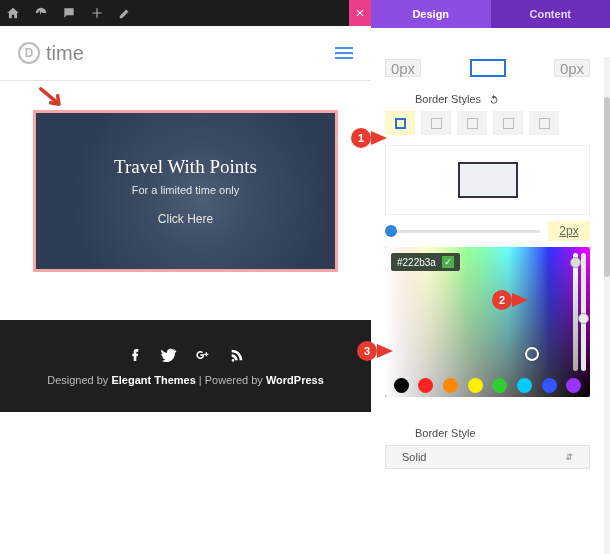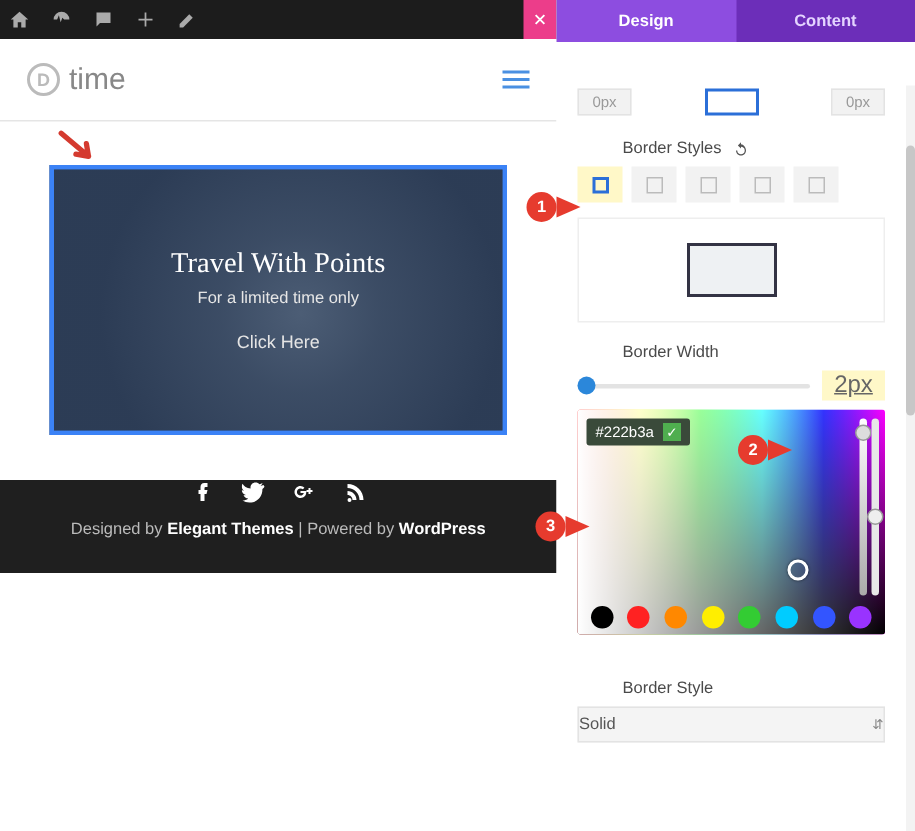--- a/index.html
+++ b/index.html
@@ -15,75 +15,75 @@
   .pink-btn svg { fill:#fff; width:10px; height:10px;}
   
   .siteheader { position:absolute; top:26px; left:0; width:371px; height:55px; border-bottom:1px solid #e5e5e5; display:flex; align-items:center; justify-content:space-between; padding:0 18px;}
   .logo { display:flex; align-items:center; gap:6px; color:#888; font-size:20px; font-weight:300;}
   .logo-circle { width:22px; height:22px; border:2px solid #bbb; border-radius:50%; display:flex; align-items:center; justify-content:center; font-size:12px; color:#bbb; font-weight:600;}
   .hamburger { display:flex; flex-direction:column; gap:3px;}
   .hamburger span { width:18px; height:2px; background:#4a90e2;}
   
   .arrow-red { position:absolute; left:38px; top:86px; width:28px; height:28px; pointer-events:none;}
   
-  .cta-wrap { position:absolute; left:33px; top:110px; width:305px; height:180px; border:3px solid #3b82f6; background:#2a3a52; overflow:hidden;}
+  .cta-wrap { position:absolute; left:33px; top:110px; width:305px; height:162px; border:3px solid #fca5a5; background:#2a3a52; overflow:hidden;}
   .cta-bg { position:absolute; inset:0; background:radial-gradient(circle at 55% 55%, #687a92 0%, #4a5b74 28%, #2e3e58 70%); opacity:0.55;}
   .cta-content { position:relative; z-index:2; height:100%; display:flex; flex-direction:column; align-items:center; justify-content:center; gap:6px; color:#fff;}
   .cta-title { font-family: Georgia, 'Times New Roman', serif; font-size:19px; }
   .cta-sub { font-size:11px; color:#e6e6e6;}
   .cta-link { font-size:12px; color:#e5e5e5; margin-top:10px;}
   
-  .sitefooter { position:absolute; left:0; top:320px; width:371px; height:62px; background:#1f1f1f; color:#ddd; display:flex; flex-direction:column; align-items:center; gap:8px;}
+  .sitefooter { position:absolute; left:0; top:320px; width:371px; height:92px; background:#1f1f1f; color:#ddd; display:flex; flex-direction:column; align-items:center; justify-content:center; gap:8px;}
   .social { display:flex; gap:18px;}
   .social svg { fill:#fff; width:16px; height:16px;}
   .footline { font-size:11px; color:#bbb;}
   .footline b { color:#fff; font-weight:600;}
   
   .panel-head { height:29px; background:#6c2eb9; display:flex; align-items:center; padding:0 10px; color:#fff; font-weight:600; font-size:12px;}
   .panel-head .sp { flex:1;}
   .panel-head svg { fill:#fff; width:11px; height:11px; margin-left:10px;}
   .tabs { height:28px; background:#6c2eb9; display:flex;}
   .tab { flex:1; display:flex; align-items:center; justify-content:center; color:#e4d4ff; font-size:11px; font-weight:600; cursor:pointer;}
   .tab.active { background:#8d4de0; color:#fff;}
   .scroll { position:absolute; top:57px; bottom:0; left:0; right:6px; overflow:hidden; padding:0 14px 10px 14px;}
   .scrollbar { position:absolute; right:0; top:57px; bottom:0; width:6px; background:#f3f3f3;}
   .scrollbar .thumb { position:absolute; left:0; width:6px; background:#c7c7c7; border-radius:3px;}
   
   .padrow { display:flex; justify-content:space-between; margin-top:2px; height:20px;}
-  .padbox { width:36px; height:18px; background:#f2f2f2; border:1px solid #e3e3e3; font-size:10px; color:#999; display:flex;align-items:center;justify-content:center;}
+  .padbox { width:36px; height:18px; background:#f2f2f2; border:1px solid #e3e3e3; font-size:15px; color:#999; display:flex;align-items:center;justify-content:center;}
   .padbox.sel { border:2px solid #2b6fd8; background:#fff; color:#666;}
   .sect-label { font-size:11px; color:#4a4a4a; margin-top:14px; display:flex; align-items:center; gap:8px;padding-left:30px;}
   .sect-label svg { width:10px; height:10px; fill:#555;}
   
   .bstyles { display:flex; gap:6px; margin-top:6px;}
   .bstyle { width:30px; height:24px; background:#f2f2f2; display:flex; align-items:center; justify-content:center; cursor:pointer;}
   .bstyle.sel { background:#fff8c8;}
   .bstyle .sq { width:11px; height:11px; border:1px solid #bbb;}
   .bstyle.sel .sq { border:2px solid #2b6fd8;}
   .preview { margin-top:10px; height:70px; border:1px solid #eee; display:flex; align-items:center; justify-content:center;}
   .preview .rect { width:60px; height:36px; border:2px solid #334; background:#eef1f3;}
   
   .slider-row { margin-top:6px; display:flex; align-items:center; gap:8px;}
   .slider-track { flex:1; height:3px; background:#e3e3e3; position:relative; border-radius:2px;}
   .slider-thumb { position:absolute; left:0; top:-5px; width:12px; height:12px; border-radius:50%; background:#2b87da; cursor:grab;}
-  .slider-val { width:42px; height:20px; background:#fff8c8; font-size:16px; color:#666; display:flex; align-items:center; justify-content:center;text-decoration:underline;}
+  .slider-val { width:42px; height:20px; background:#fff8c8; font-size:12px; color:#666; display:flex; align-items:center; justify-content:center;text-decoration:underline;}
   
   .picker { position:relative; margin-top:6px; height:150px; border-radius:2px; overflow:hidden;}
   .picker-sat { position:absolute; inset:0; background:linear-gradient(to right,#fff,rgba(255,255,255,0)),linear-gradient(to top,#000,rgba(0,0,0,0)),linear-gradient(to right,#ff0000,#ffff00,#00ff00,#00ffff,#0000ff,#ff00ff);}
   .picker-ring { position:absolute; width:14px; height:14px; border:2px solid #fff; border-radius:50%; box-shadow:0 0 2px rgba(0,0,0,.6);}
   .hex-pill { position:absolute; left:6px; top:6px; background:#3a4a3a; color:#fff; font-size:10px; padding:3px 6px; display:flex; align-items:center; gap:6px; border-radius:2px;}
   .hex-pill .chk { width:12px;height:12px;background:#4fae4f;display:flex;align-items:center;justify-content:center;font-size:9px;}
   .alpha-bar { position:absolute; right:12px; top:6px; bottom:26px; width:5px; background:linear-gradient(to bottom,#fff,#aaa); border-radius:3px;}
   .alpha-bar .h1 { position:absolute; left:-3px; width:11px; height:11px; border-radius:50%; background:#ddd; border:1px solid #999;}
   .hue-bar { position:absolute; right:4px; top:6px; bottom:26px; width:5px; background:#e8e8e8; border-radius:3px;}
   .hue-bar .h2 { position:absolute; left:-3px; width:11px; height:11px; border-radius:50%; background:#eee; border:1px solid #999;}
   .swatches { position:absolute; left:0; right:0; bottom:4px; display:flex; justify-content:space-around; padding:0 4px;}
   .swatch { width:15px; height:15px; border-radius:50%;}
   
-  .select { margin-top:6px; height:24px; background:#f4f4f4; border:1px solid #e3e3e3; display:flex; align-items:center; justify-content:space-between; padding:0 0; font-size:11px; color:#555; cursor:pointer;}
+  .select { margin-top:6px; height:24px; background:#f4f4f4; border:1px solid #e3e3e3; display:flex; align-items:center; justify-content:space-between; padding:0 16px; font-size:11px; color:#555; cursor:pointer;}
   .select .chev { font-size:9px; color:#888;}
   
   .callout { position:absolute; width:20px; height:20px; border-radius:50%; background:#e63b2e; color:#fff; font-size:11px; font-weight:600; display:flex; align-items:center; justify-content:center; z-index:50; pointer-events:none;}
   .callout-arrow { position:absolute; width:0;height:0; border-top:7px solid transparent;border-bottom:7px solid transparent;border-left:16px solid #e63b2e; z-index:49; pointer-events:none;}
 </style>
 </head>
 <body>
 
 <div class="root">
 
@@ -200,21 +200,20 @@
             <div class="sq"></div>
           </div>
         <div class="bstyle">
             <div class="sq"></div>
           </div>
       </div>
       <div class="preview">
           <div class="rect"></div>
         </div>
 
-      <div class="sect-label">Border Width</div>
       <div class="slider-row">
         <div class="slider-track">
             <div class="slider-thumb"></div>
           </div>
         <div class="slider-val">2px</div>
       </div>
 
       <div class="picker">
         <div class="picker-sat"></div>
         <div class="hex-pill">

